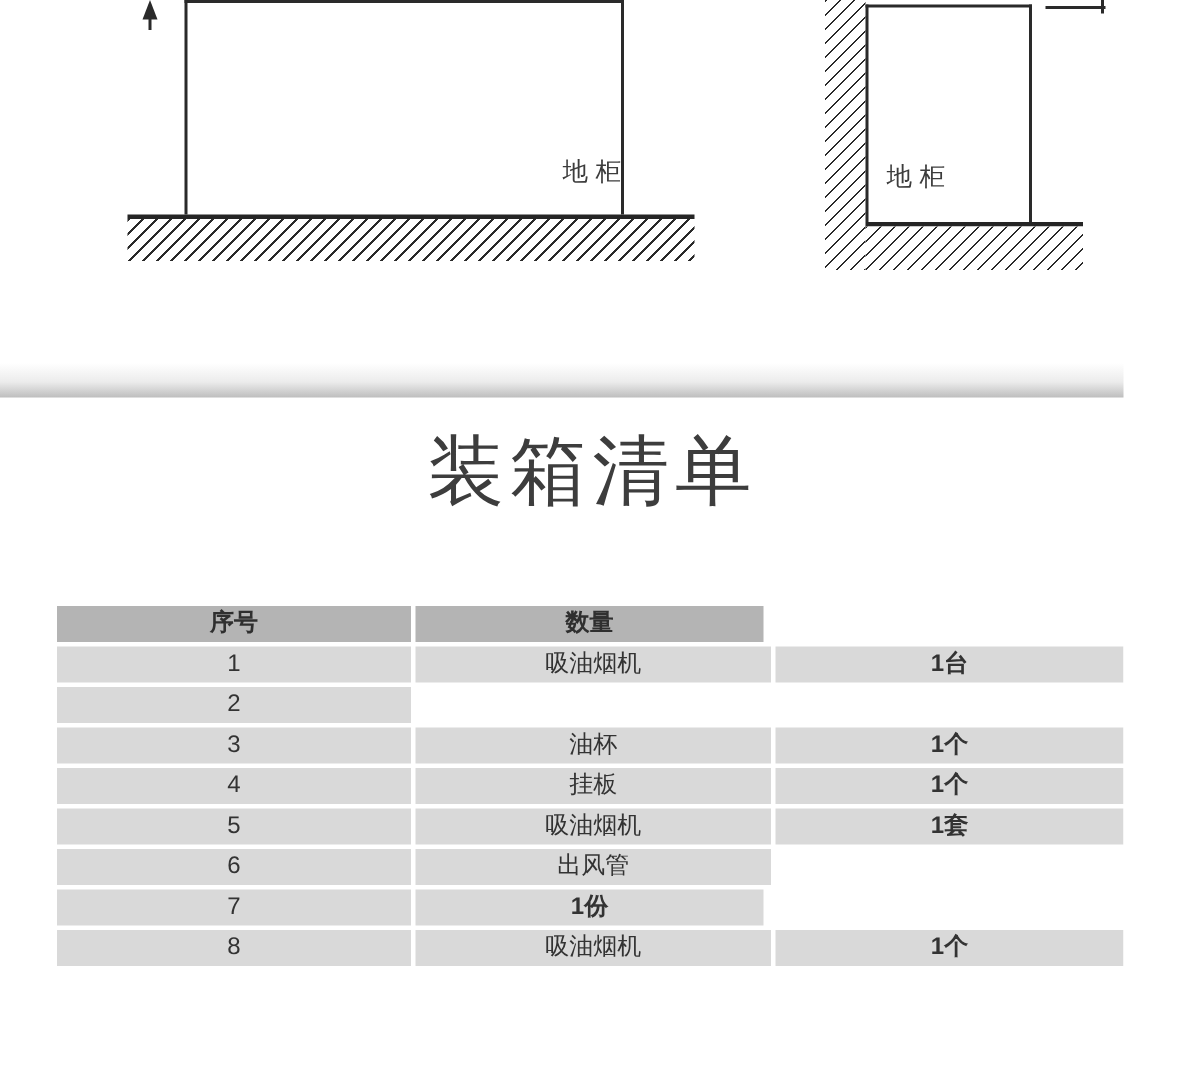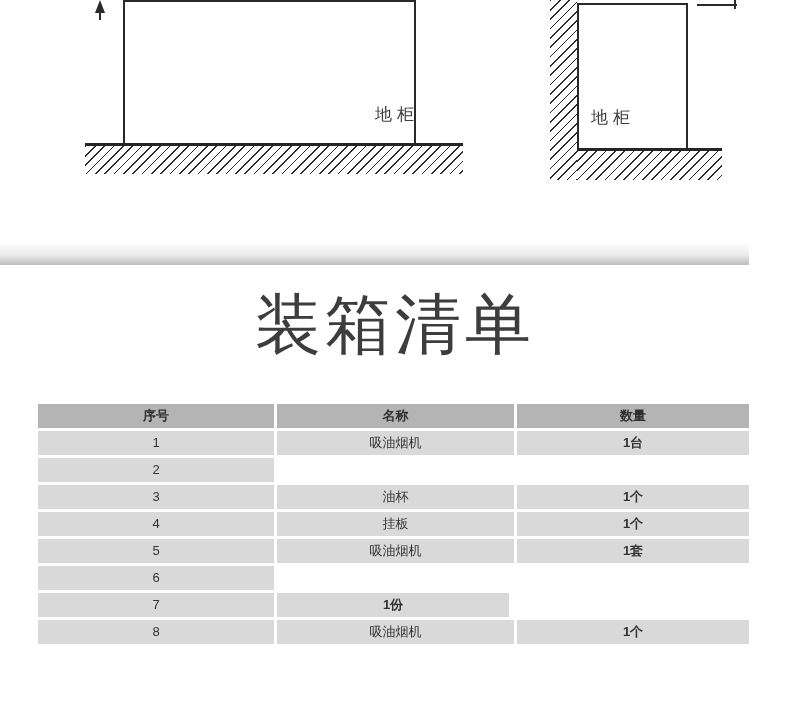--- a/index.html
+++ b/index.html
@@ -63,35 +63,35 @@
     background: linear-gradient(to bottom,
       rgba(190,190,190,0) 0%,
       rgba(178,178,178,0.25) 55%,
       rgba(168,168,168,0.75) 100%);
   }
 
   
   .page-title {
     left: 0; top: 280px; width: 790px;
     text-align: center;
-    font-size: 66px;
+    font-size: 51px;
     font-weight: 500;
     letter-spacing: 4px;
     color: #3d3d3d;
   }
 
   
   .packing-table { left: 38px; top: 404px; width: 711px; }
   .t-row { display: flex; column-gap: 3px; margin-bottom: 3px; }
   .t-cell {
     height: 24px; line-height: 24px;
     text-align: center;
     background: #d9d9d9;
     color: #333333;
-    font-size: 13px;
+    font-size: 16px;
     overflow: hidden;
     white-space: nowrap;
   }
   .t-row .c1 { width: 236px; }
   .t-row .c2 { width: 237px; }
   .t-row .c3 { width: 232px; font-weight: bold; }
   .t-head .t-cell { background: #b4b4b4; color: #2f2f2f; font-weight: 600; }
 </style>
 </head>
 <body>
@@ -120,21 +120,20 @@
   </div>
 
   <div class="abs section-shadow"></div>
 
   <div class="abs page-title">装箱清单</div>
 
   <div class="abs packing-table">
 
     <div class="t-row t-head">
       <div class="t-cell c1">序号</div>
-      <div class="t-cell c2">名称</div>
       <div class="t-cell c3">数量</div>
     </div>
 
     <div class="t-row">
       <div class="t-cell c1">1</div>
       <div class="t-cell c2">吸油烟机</div>
       <div class="t-cell c3">1台</div>
     </div>
 
     <div class="t-row">
@@ -154,20 +153,21 @@
     </div>
 
     <div class="t-row">
       <div class="t-cell c1">5</div>
       <div class="t-cell c2">吸油烟机</div>
       <div class="t-cell c3">1套</div>
     </div>
 
     <div class="t-row">
       <div class="t-cell c1">6</div>
+      <div class="t-cell c2">出风管</div>
     </div>
 
     <div class="t-row">
       <div class="t-cell c1">7</div>
       <div class="t-cell c3">1份</div>
     </div>
 
     <div class="t-row">
       <div class="t-cell c1">8</div>
       <div class="t-cell c2">吸油烟机</div>

